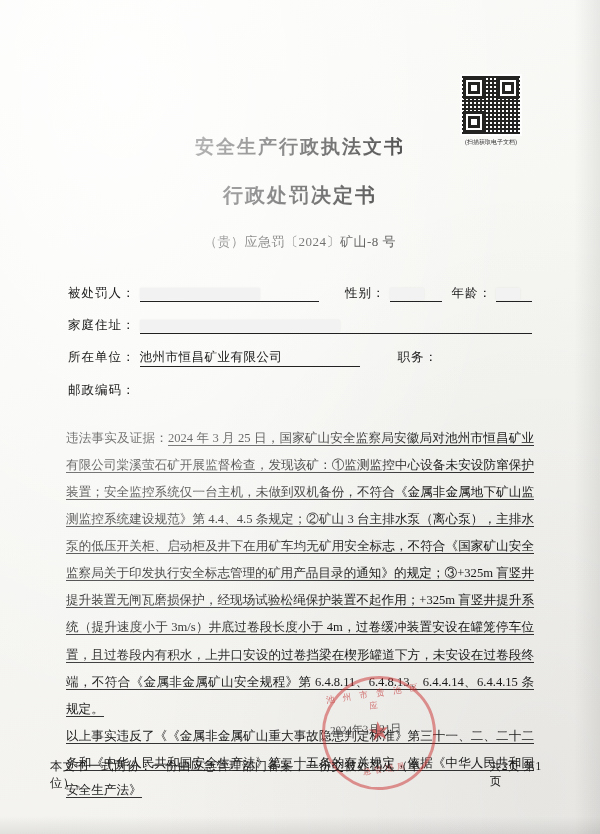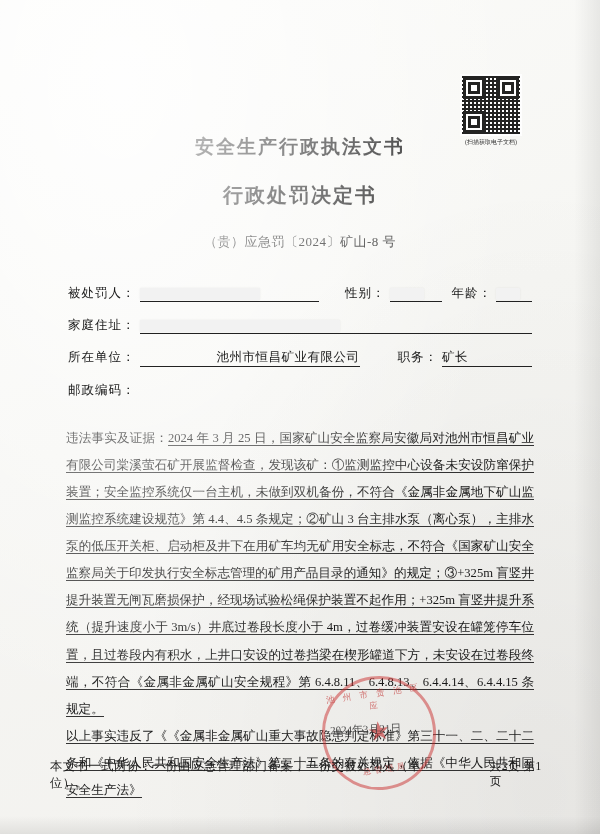--- a/index.html
+++ b/index.html
@@ -264,24 +264,23 @@
 
     <div class="field-row">
       <span class="flabel">家庭住址：</span>
       <span class="fvalue underline">
         <span class="redact" style="width:200px;"></span>
       </span>
     </div>
 
     <div class="field-row">
       <span class="flabel">所在单位：</span>
-      <span class="fvalue underline inline-val" style="flex:0 0 220px;text-align:right;">池州市恒昌矿业有限公司</span>
+      <span class="fvalue underline inline-val" style="flex:0 0 220px;">池州市恒昌矿业有限公司</span>
       <span class="spacer-lg" style="width:38px;"></span>
       <span class="flabel">职务：</span>
-      <span class="fvalue underline inline-val">矿长</span>
     </div>
 
     <div class="field-row">
       <span class="flabel">邮政编码：</span>
     </div>
 
   </div>
 
   <div class="body-text">
     <p class="para-indent"><span>违法事实及证据：</span><span class="u">2024 年 3 月 25 日，国家矿山安全监察局安徽局对池州市恒昌矿业有限公司棠溪萤石矿开展监督检查，发现该矿：①监测监控中心设备未安设防窜保护装置；安全监控系统仅一台主机，未做到双机备份，不符合《金属非金属地下矿山监测监控系统建设规范》第 4.4、4.5 条规定；②矿山 3 台主排水泵（离心泵），主排水泵的低压开关柜、启动柜及井下在用矿车均无矿用安全标志，不符合《国家矿山安全监察局关于印发执行安全标志管理的矿用产品目录的通知》的规定；③+325m 盲竖井提升装置无闸瓦磨损保护，经现场试验松绳保护装置不起作用；+325m 盲竖井提升系统（提升速度小于 3m/s）井底过卷段长度小于 4m，过卷缓冲装置安设在罐笼停车位置，且过卷段内有积水，上井口安设的过卷挡梁在楔形罐道下方，未安设在过卷段终端，不符合《金属非金属矿山安全规程》第 6.4.8.11、6.4.8.13、6.4.4.14、6.4.4.15 条规定。</span></p>

